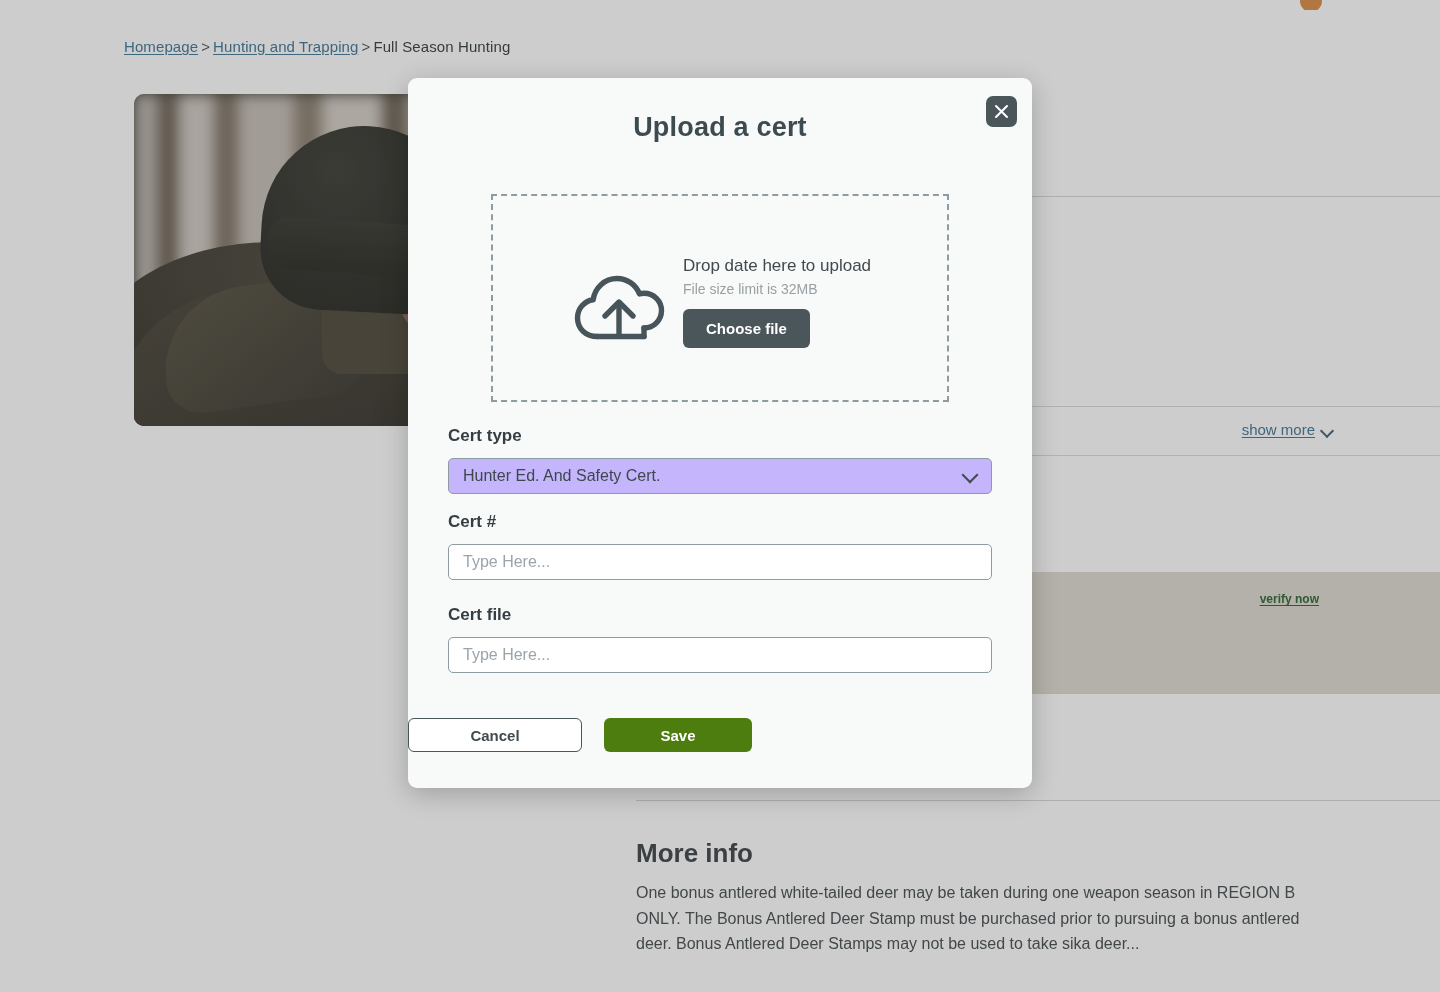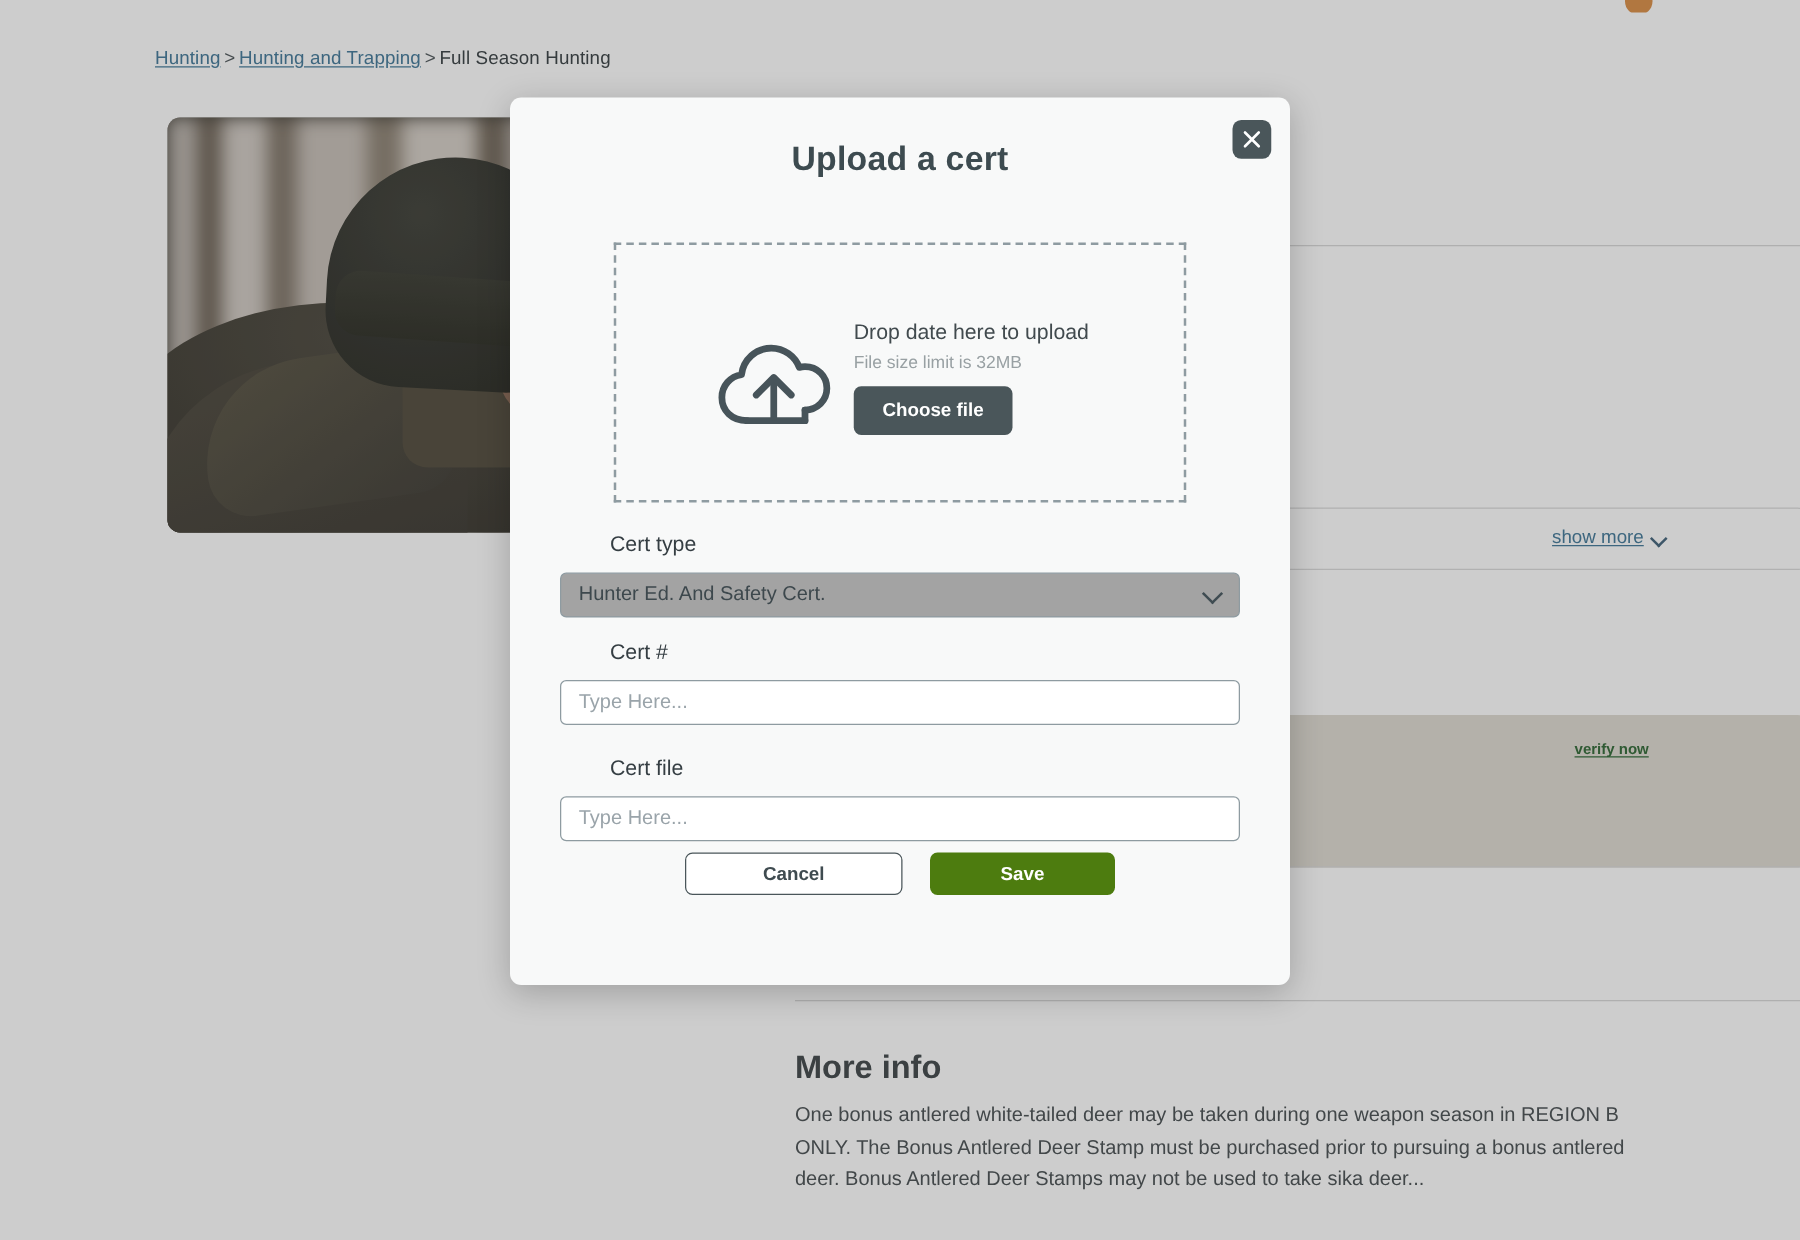--- a/index.html
+++ b/index.html
@@ -203,45 +203,45 @@
     font-size: 14px; color: #98a0a3; margin: 0 0 12px 0;
   }
   .choose-file {
     display: inline-block; background: #4a565a; color: #ffffff;
     font-size: 15px; font-weight: bold; border: none; border-radius: 6px;
     padding: 11px 23px; cursor: pointer; font-family: "Liberation Sans", sans-serif;
   }
 
   .field-label {
     position: absolute; left: 40px;
-    font-size: 17px; font-weight: normal; color: #353e43; margin-left: 40px;
+    font-size: 17px; font-weight: bold; color: #353e43;
   }
   .field-control {
     position: absolute; left: 40px; width: 544px; height: 36px;
     border: 1.5px solid #8e9ba1; border-radius: 5px;
     font-size: 16px; color: #5a646a; padding: 0 14px;
     font-family: "Liberation Sans", sans-serif;
     background: #ffffff;
   }
   .field-control::placeholder { color: #9aa4aa; }
   .select-control {
-    background: #a3a3a3; color: #3d484d;
+    background: #c4b5fd; color: #3d484d;
     appearance: none; -webkit-appearance: none;
     cursor: pointer;
   }
   .select-chevron {
     position: absolute; right: 56px;
     width: 12px; height: 12px;
     border-right: 2.5px solid #3f4c52; border-bottom: 2.5px solid #3f4c52;
     transform: rotate(45deg); pointer-events: none;
   }
 
   .btn-row {
-    position: absolute; left: 0; top: 604px; width: 100%;
-    display: flex; justify-content: center; gap: 22px;
+    position: absolute; left: 0; top: 640px; width: 100%;
+    display: flex; gap: 22px;
   }
   .btn {
     font-size: 15px; font-weight: bold; border-radius: 6px;
     cursor: pointer; font-family: "Liberation Sans", sans-serif;
     height: 34px;
   }
   .btn-cancel {
     width: 174px; background: #ffffff; color: #3f4b50;
     border: 1.5px solid #4a565a;
   }
@@ -253,21 +253,21 @@
 <body>
 
 <div id="page">
   <div class="topbar">
     <div class="topbar-avatar"></div>
   </div>
 
   <div class="page-body">
 
     <div class="breadcrumb">
-      <a href="#">Hunting</a><span class="sep">&gt;</span><a href="#">Hunting and Trapping</a><span class="sep">&gt;</span><span class="current">Full Season Hunting</span>
+      <a href="#">Homepage</a><span class="sep">&gt;</span><a href="#">Hunting and Trapping</a><span class="sep">&gt;</span><span class="current">Full Season Hunting</span>
     </div>
 
     <div class="hero-photo">
       <div class="hp-forest"></div>
       <div class="hp-jacket"></div>
       <div class="hp-shoulder"></div>
       <div class="hp-hood"></div>
       <div class="hp-neck"></div>
       <div class="hp-scope"></div>
       <div class="hp-scope-lens"></div>

